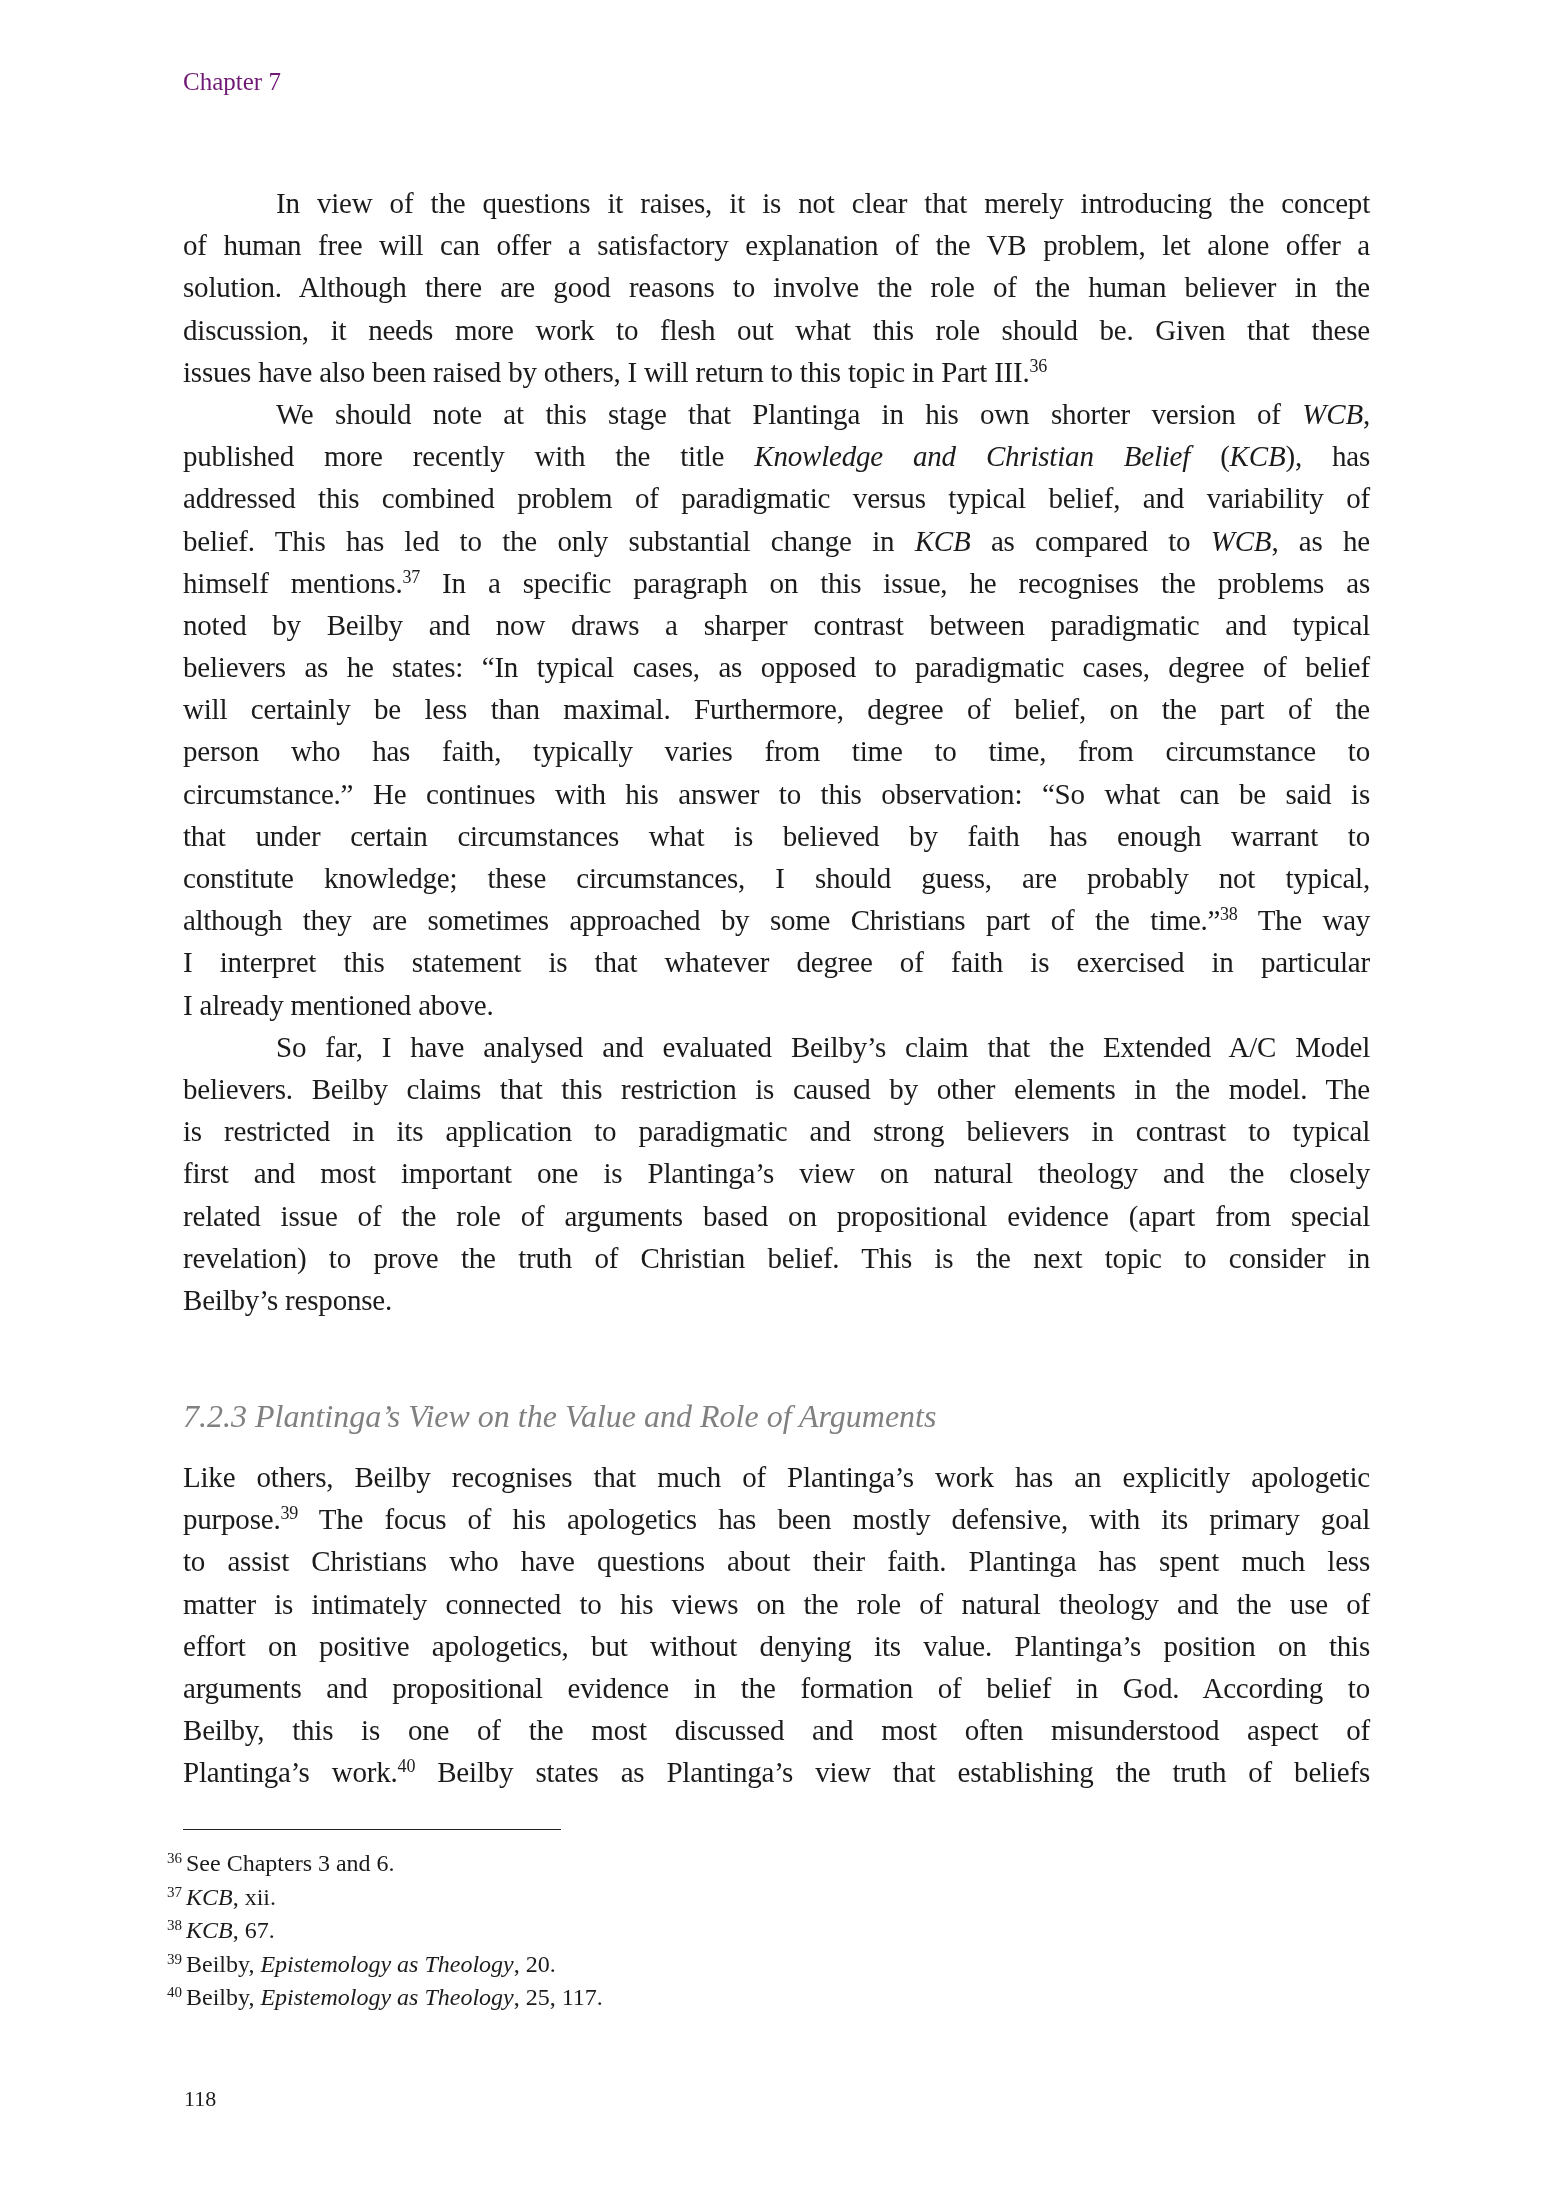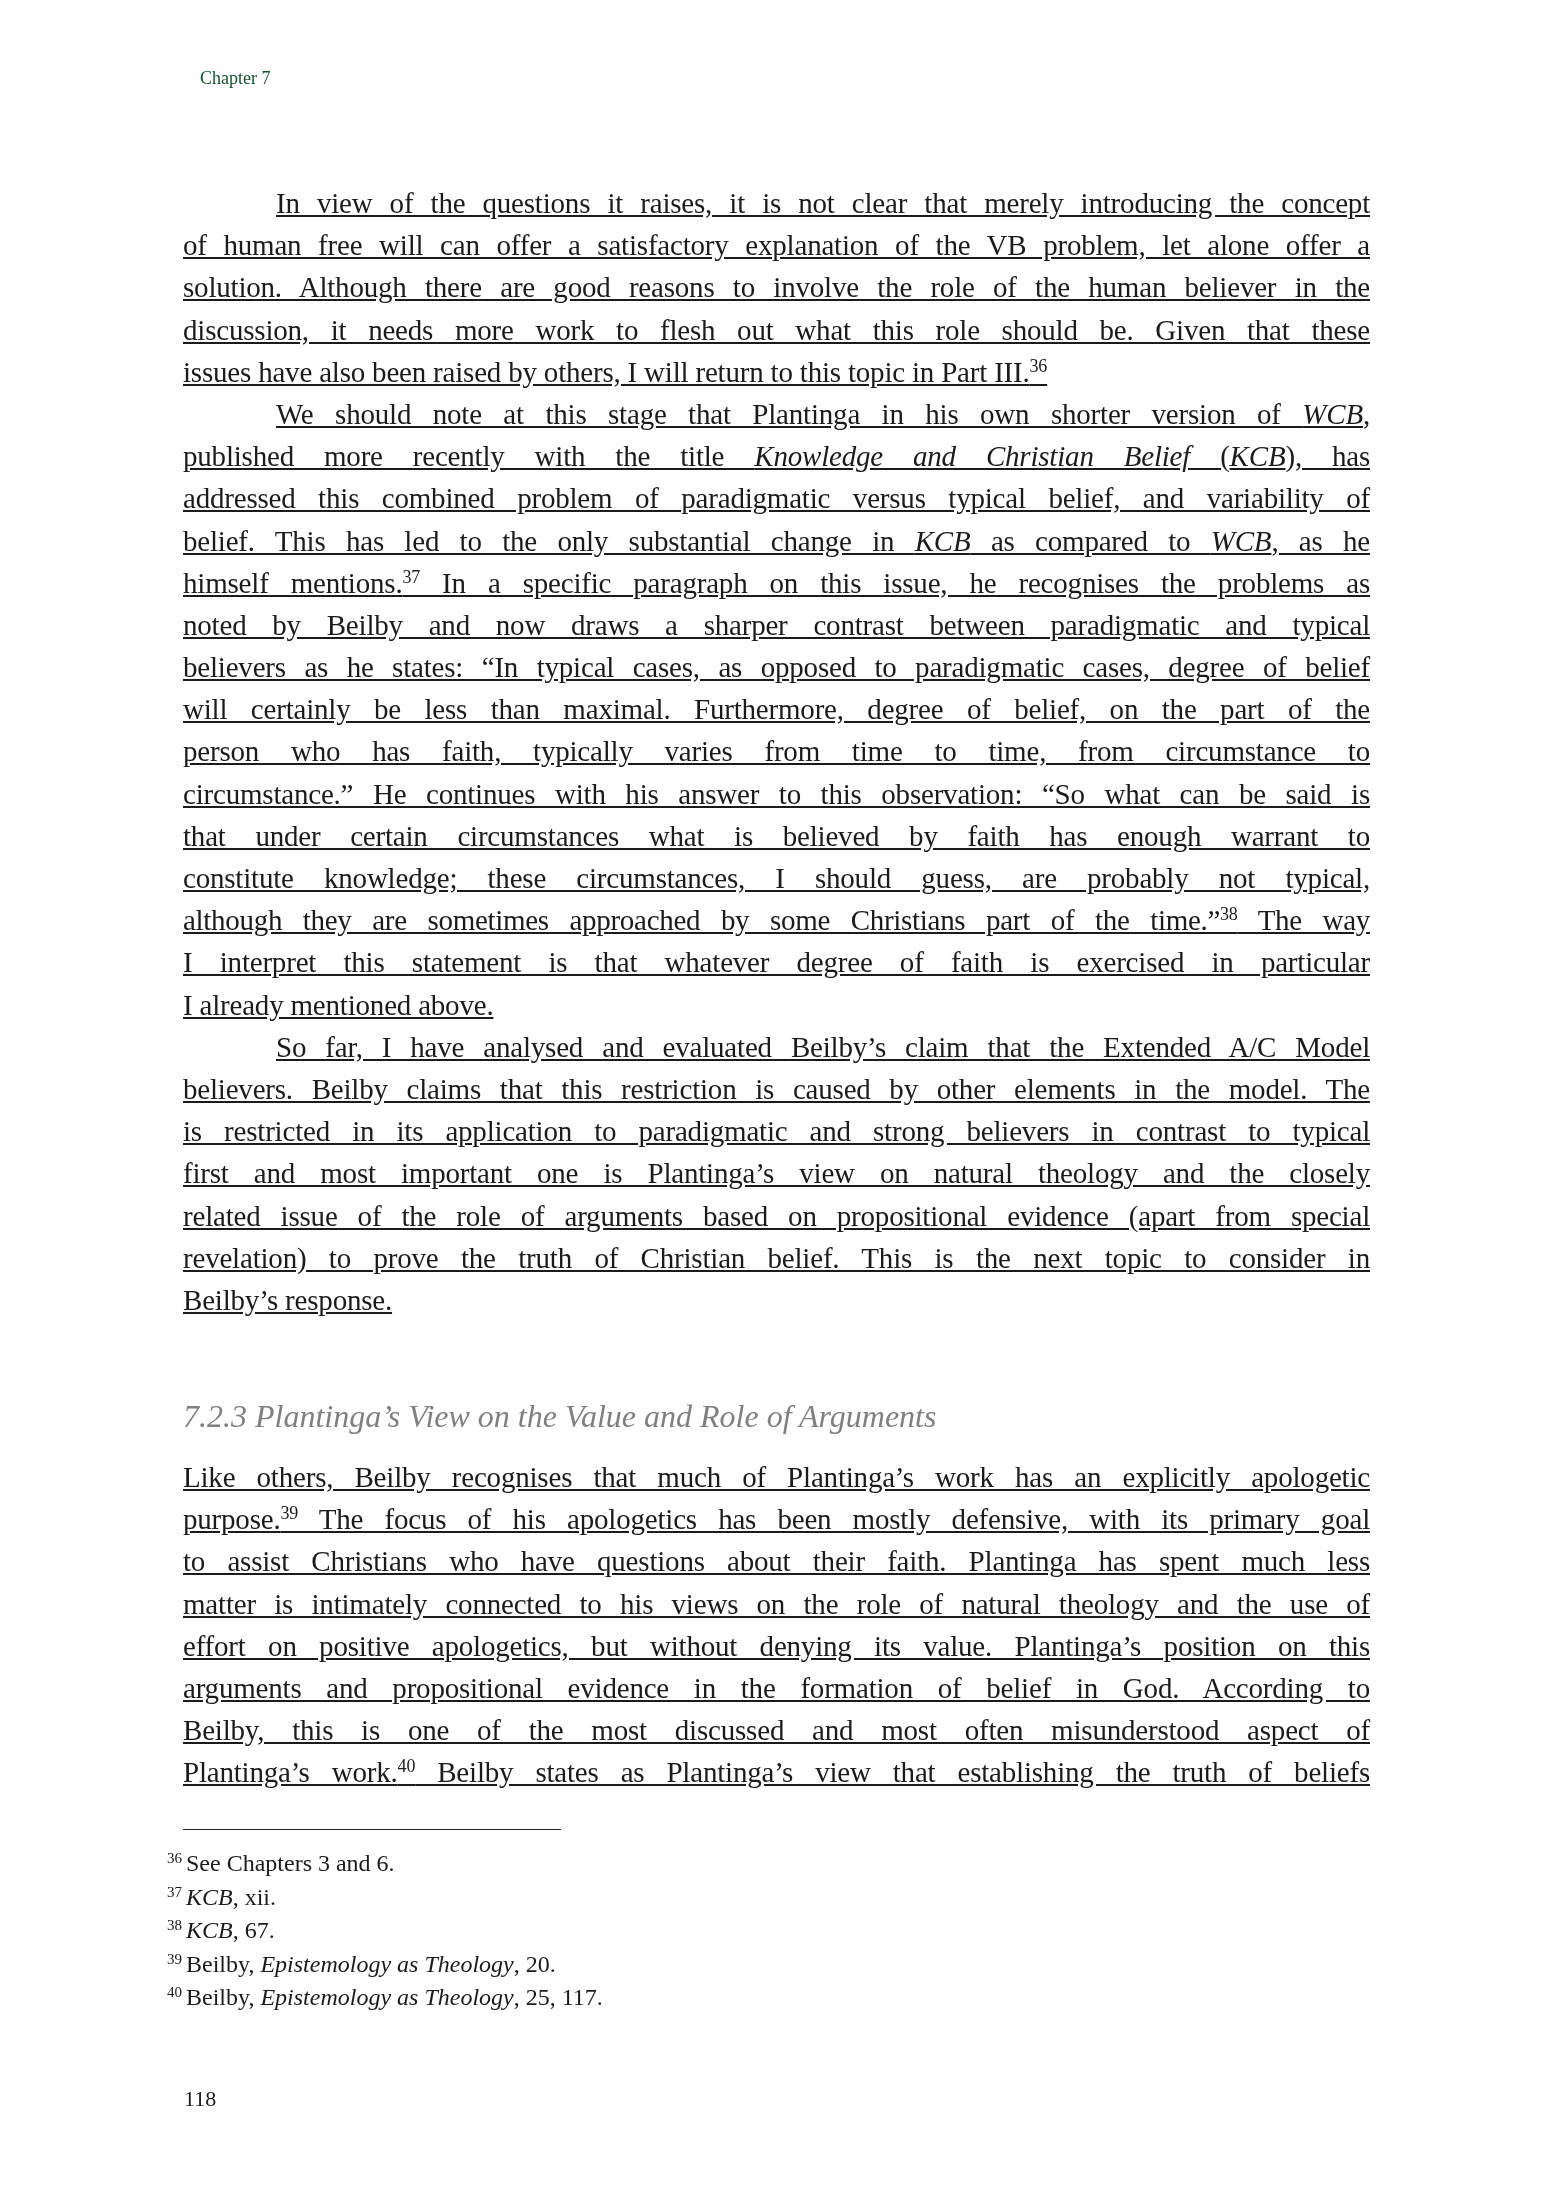--- a/index.html
+++ b/index.html
@@ -1,22 +1,22 @@
 <!DOCTYPE html>
 <html><head>
 <meta charset="utf-8">
 <style>
   html, body { margin: 0; padding: 0; background: #ffffff; }
   body { width: 1555px; height: 2196px; position: relative; overflow: hidden;
          font-family: "Liberation Serif", "DejaVu Serif", serif; color: #1b1b1b; }
   .page { position: absolute; left: 0; top: 0; width: 1555px; height: 2196px; background: #fff; }
-  .running-head { position: absolute; left: 183px; top: 68px; font-size: 18px; color: #14532d; margin-left: 17px; }
+  .running-head { position: absolute; left: 183px; top: 68px; font-size: 25px; color: #701a75; }
   .body-block { position: absolute; left: 183px; width: 1187px; }
   .line { height: 42.2px; line-height: 42.2px; font-size: 29px; white-space: nowrap;
-          text-align: justify; text-align-last: justify; letter-spacing: -0.2px; text-decoration: underline; }
+          text-align: justify; text-align-last: justify; letter-spacing: -0.2px; }
   .line.last { text-align-last: left; }
   .line.indent { padding-left: 93px; }
   .line sup { font-size: 18px; vertical-align: 10px; line-height: 0; }
   .block1 { top: 182px; }
   .heading { position: absolute; left: 183px; top: 1396px; font-size: 32px; font-style: italic;
              color: #808080; line-height: 40px; white-space: nowrap; }
   .block2 { top: 1456px; }
   .fn-rule { position: absolute; left: 183px; top: 1829px; width: 378px; height: 0;
              border-top: 1.5px solid #222; }
   .footnotes { position: absolute; left: 167px; top: 1847px; }

